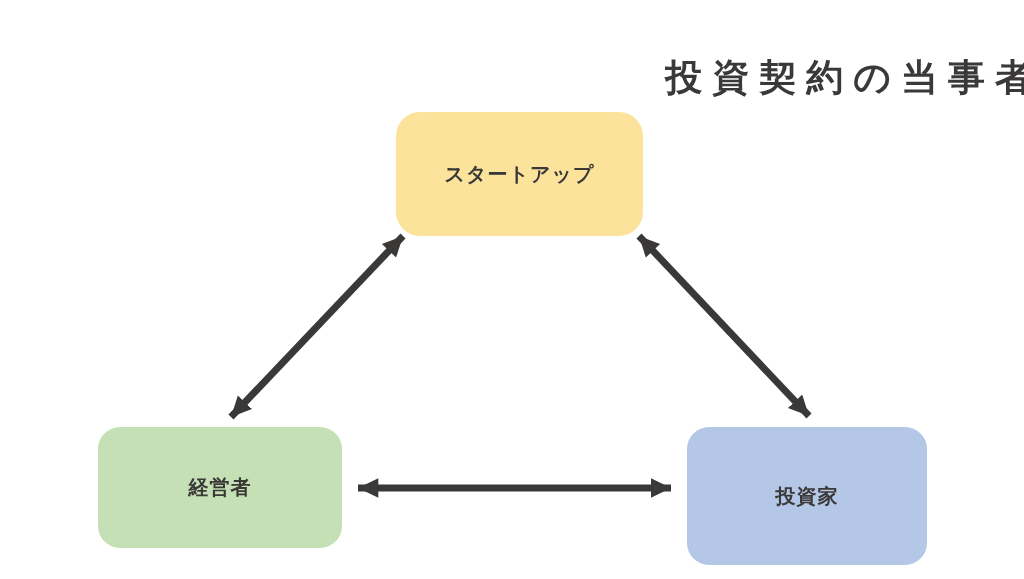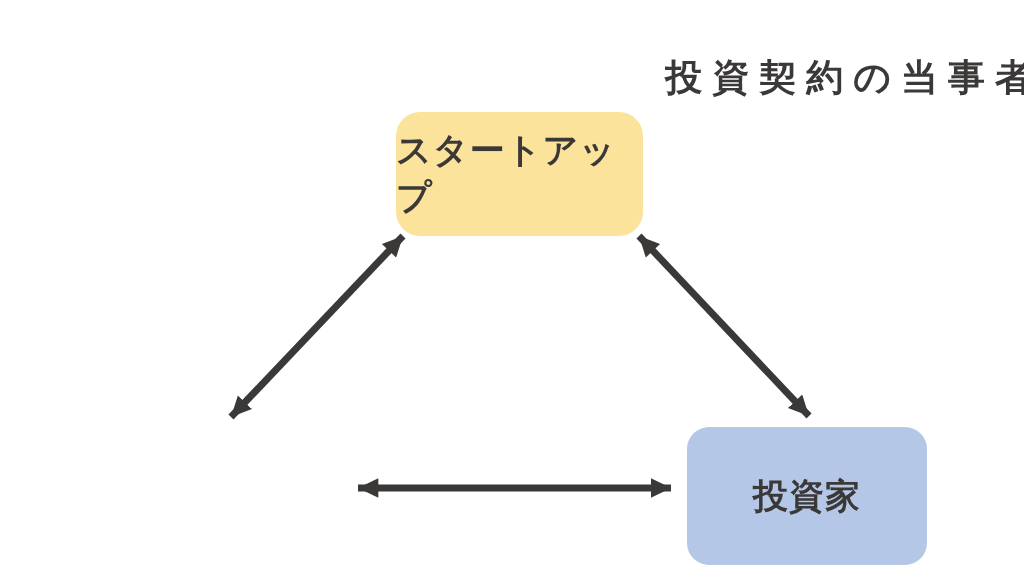--- a/index.html
+++ b/index.html
@@ -42,21 +42,21 @@
   .arrow-line {
     stroke: var(--arrow, #3b3838);
     stroke-width: 7;
   }
   .node {
     position: absolute;
     display: flex;
     align-items: center;
     justify-content: center;
     font-weight: 800;
-    font-size: 35px;
+    font-size: 20px;
     letter-spacing: 1px;
     color: var(--text, #3b3838);
     box-sizing: border-box;
   }
   .node-startup {
     left: 396px;
     top: 112px;
     width: 247px;
     height: 124px;
     border-radius: 24px;
@@ -97,18 +97,21 @@
     </defs>
   <line x1="403" y1="236" x2="231" y2="417" class="arrow-line" marker-end="url(#ah-end)" marker-start="url(#ah-start)"></line>
       <line x1="639" y1="236" x2="809" y2="416" class="arrow-line" marker-end="url(#ah-end)" marker-start="url(#ah-start)"></line>
       <line x1="358" y1="488" x2="671" y2="488" class="arrow-line" marker-end="url(#ah-end)" marker-start="url(#ah-start)"></line>
     </svg>
 
   <div class="node node-startup">
     <span class="node-label">スタートアップ</span>
   </div>
 
+  <div class="node node-manager">
+    <span class="node-label">経営者</span>
+  </div>
 
   <div class="node node-investor">
     <span class="node-label">投資家</span>
   </div>
 
 </div>
 
 </body></html>

